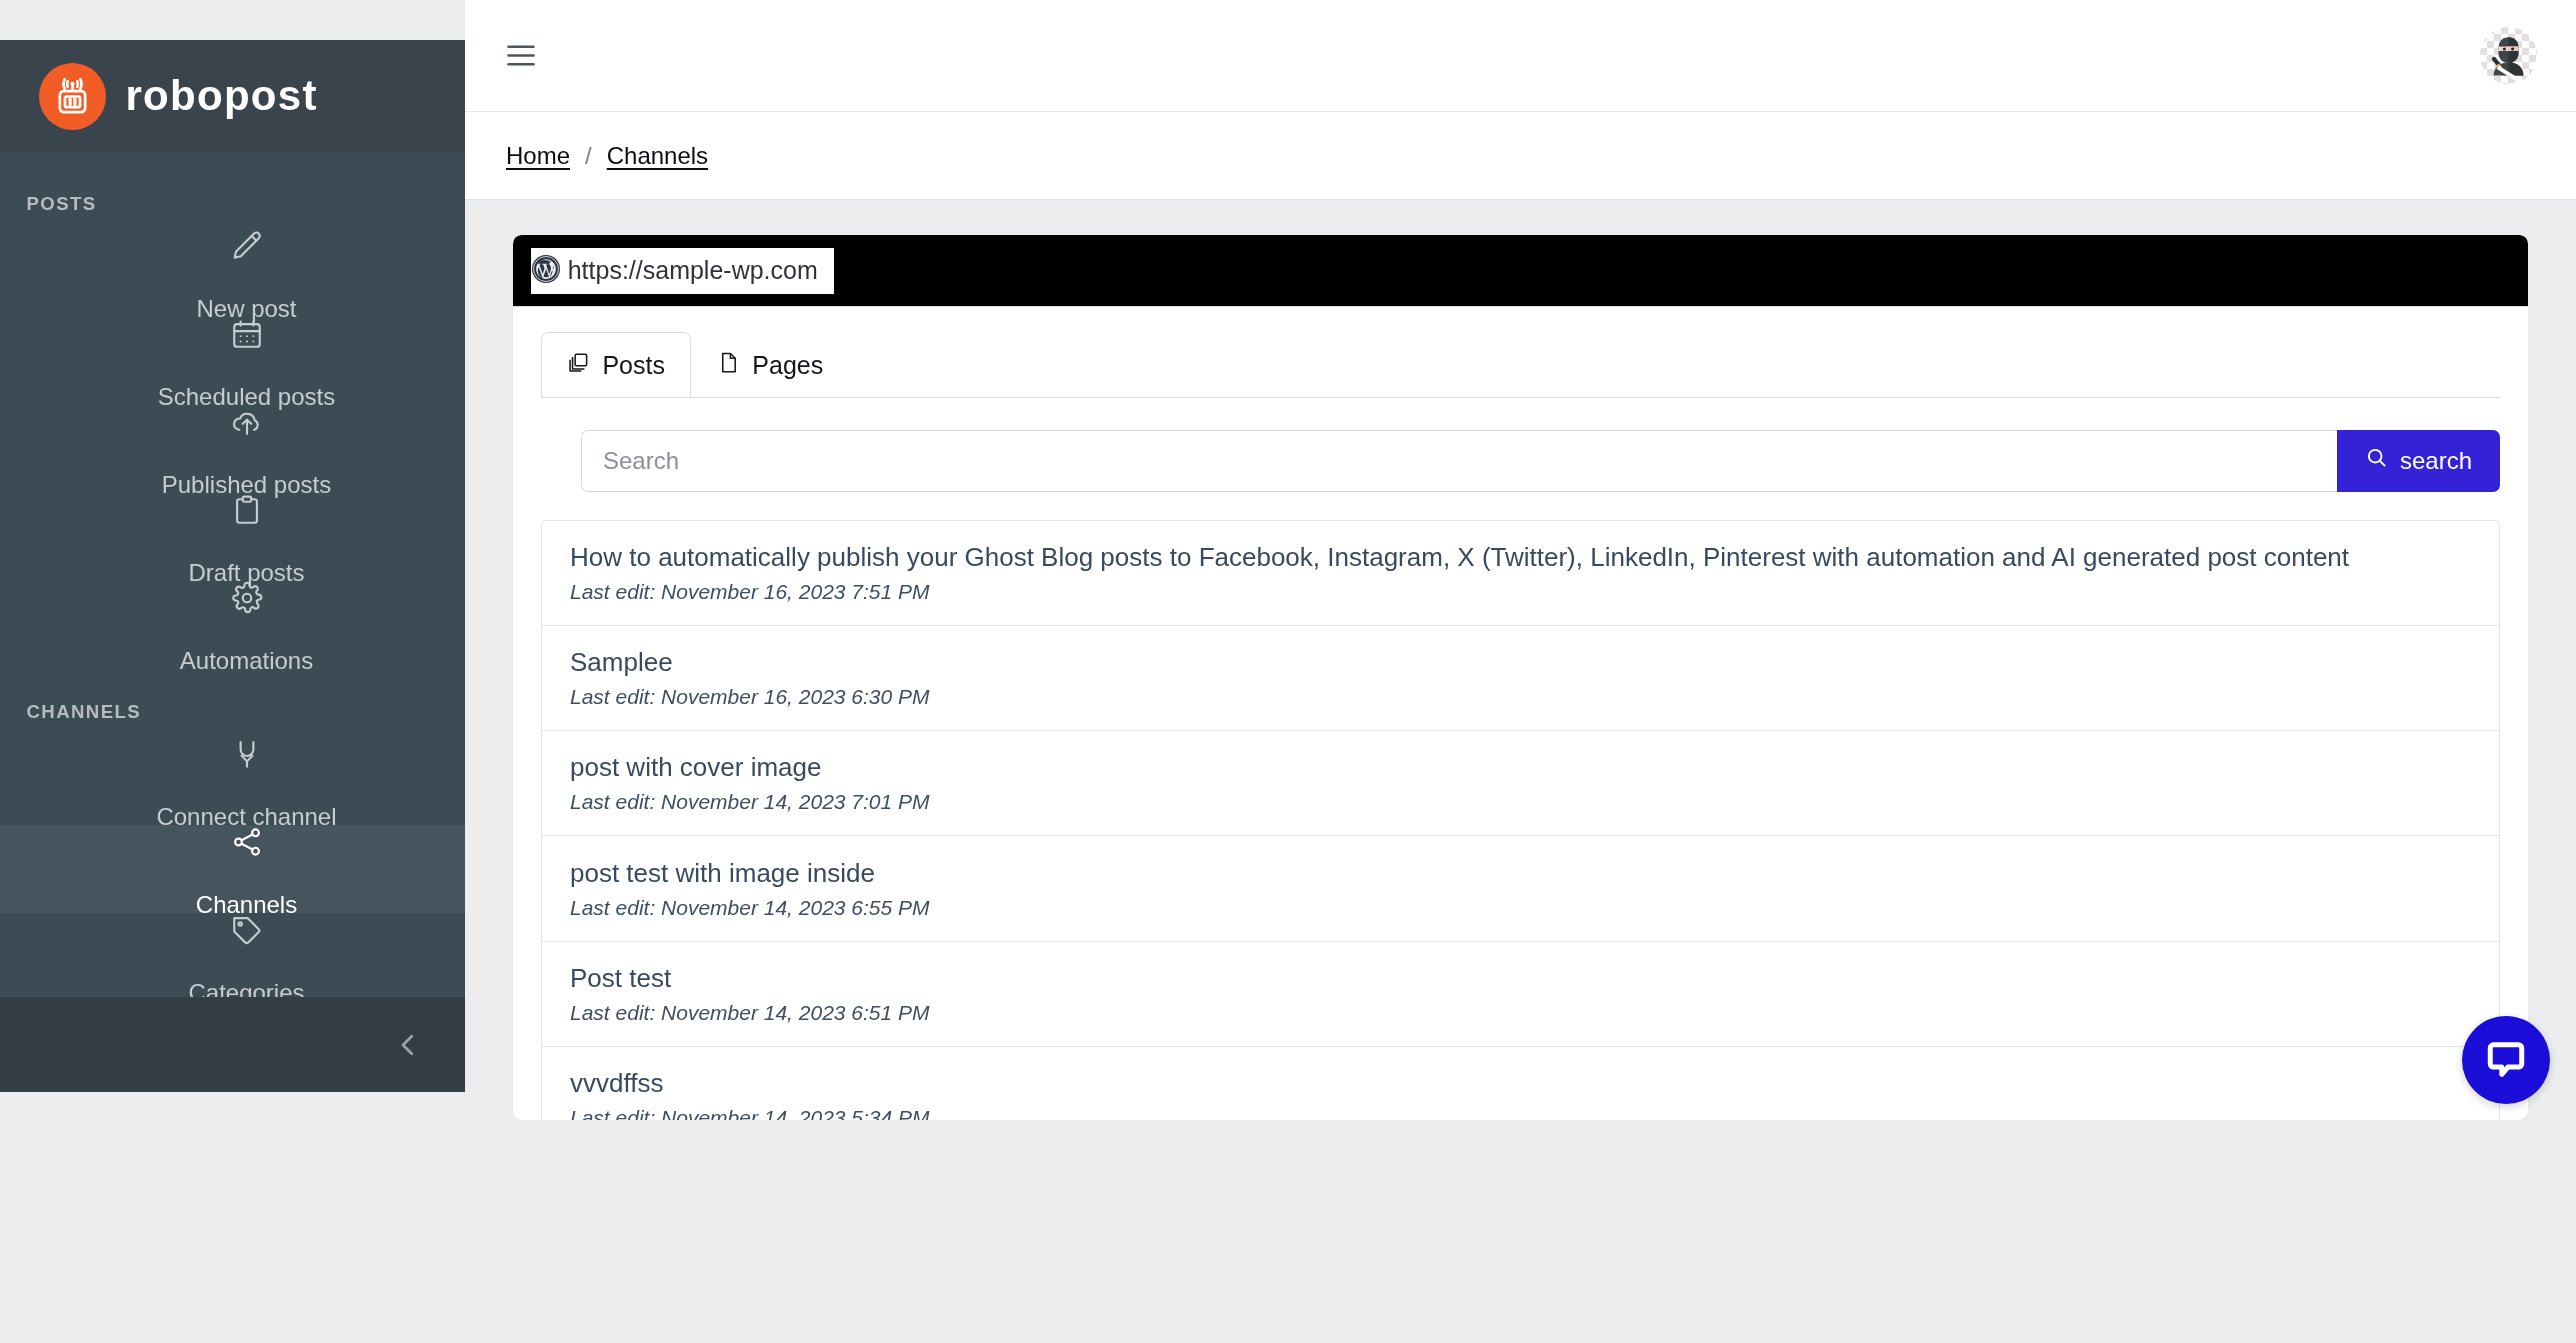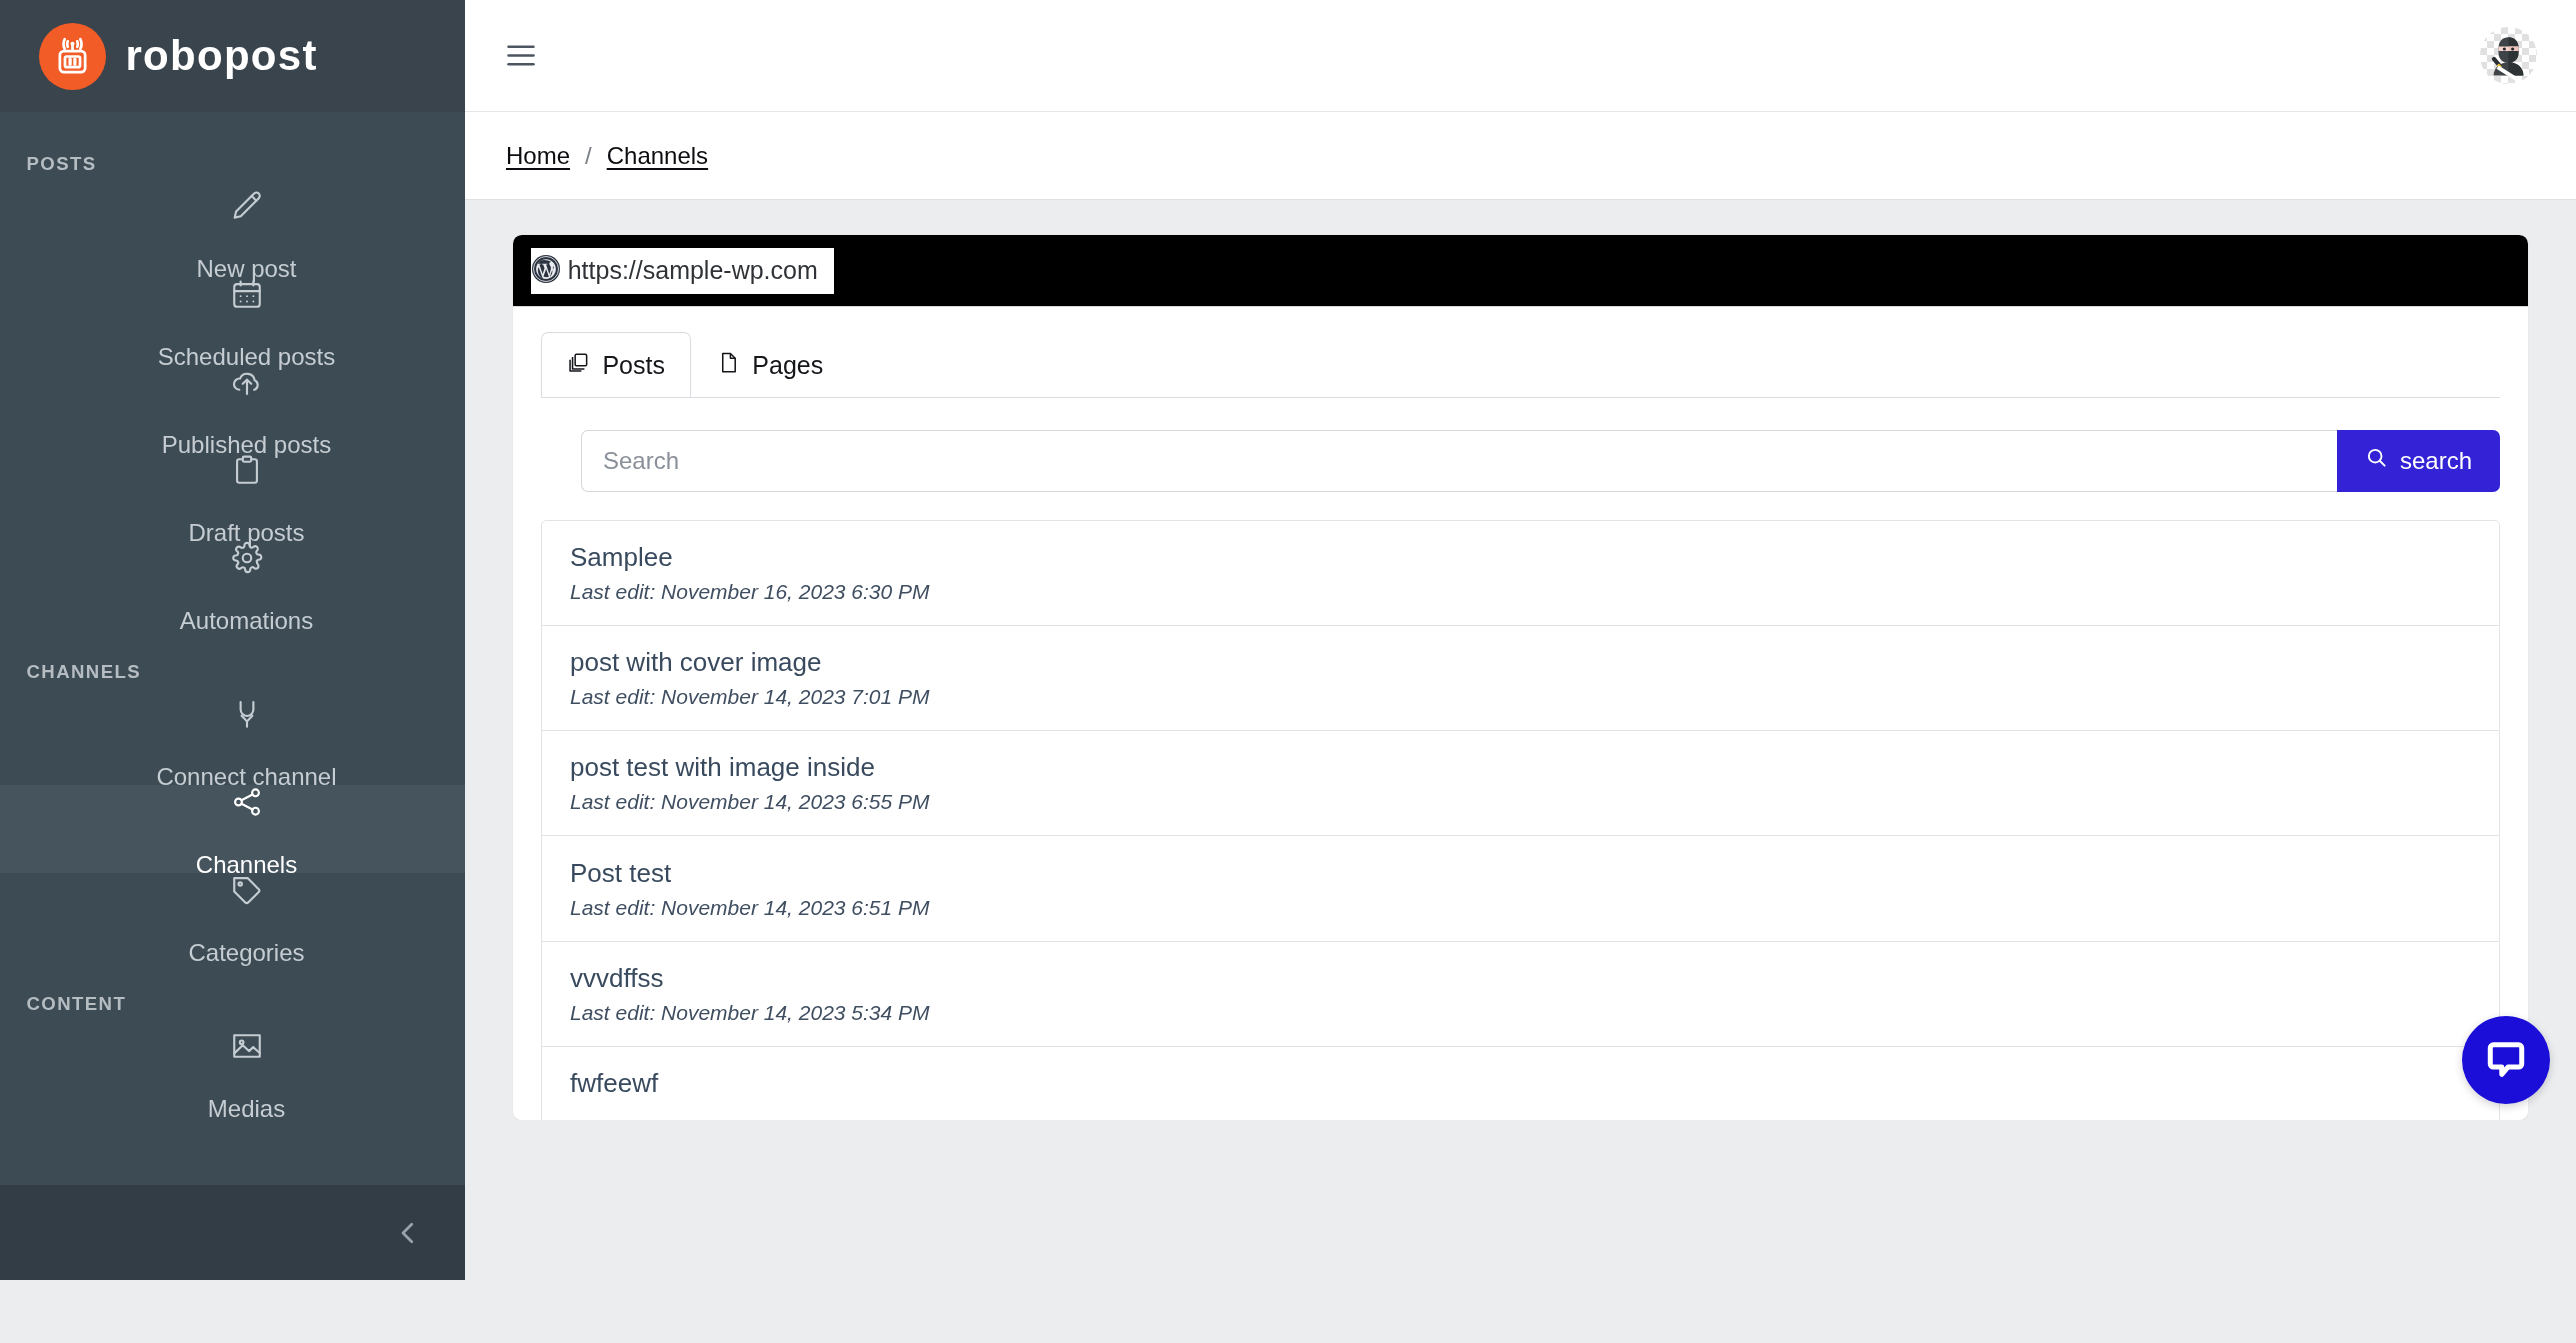--- a/index.html
+++ b/index.html
@@ -6,24 +6,25 @@
   html, body {
     width: 2576px; height: 1344px;
     font-family: "Liberation Sans", sans-serif;
     background: #ebedef;
     overflow: hidden;
   }
   .app { display: flex; width: 2576px; height: 1344px; }
 
   
   .sidebar {
-    width: 465px; min-width: 465px; height: 1280px;
+    width: 465px; min-width: 465px; height: 1052px;
     background: #3c4b54;
     display: flex; flex-direction: column;
     position: relative;
+    margin-top: 40px;
   }
   .brand {
     height: 112px; min-height: 112px;
     background: #3a444d;
     display: flex; align-items: center;
     padding-left: 39px; gap: 19.4px;
   }
   .brand-logo {
     width: 67px; height: 67px; border-radius: 50%;
     background: #f25c26;
@@ -418,20 +419,24 @@
                   <circle cx="10.6" cy="10.6" r="6.6"></circle>
                   <line x1="15.6" y1="15.6" x2="20.5" y2="20.5"></line>
                 </svg>
               </span>
               <span>search</span>
             </button>
           </div>
 
           <div class="post-list">
             <div class="post-item">
+              <div class="post-title">How to automatically publish your Ghost Blog posts to Facebook, Instagram, X (Twitter), LinkedIn, Pinterest with automation and AI generated post content</div>
+              <div class="post-meta">Last edit: November 16, 2023 7:51 PM</div>
+            </div>
+            <div class="post-item">
               <div class="post-title">Samplee</div>
               <div class="post-meta">Last edit: November 16, 2023 6:30 PM</div>
             </div>
             <div class="post-item">
               <div class="post-title">post with cover image</div>
               <div class="post-meta">Last edit: November 14, 2023 7:01 PM</div>
             </div>
             <div class="post-item">
               <div class="post-title">post test with image inside</div>
               <div class="post-meta">Last edit: November 14, 2023 6:55 PM</div>

